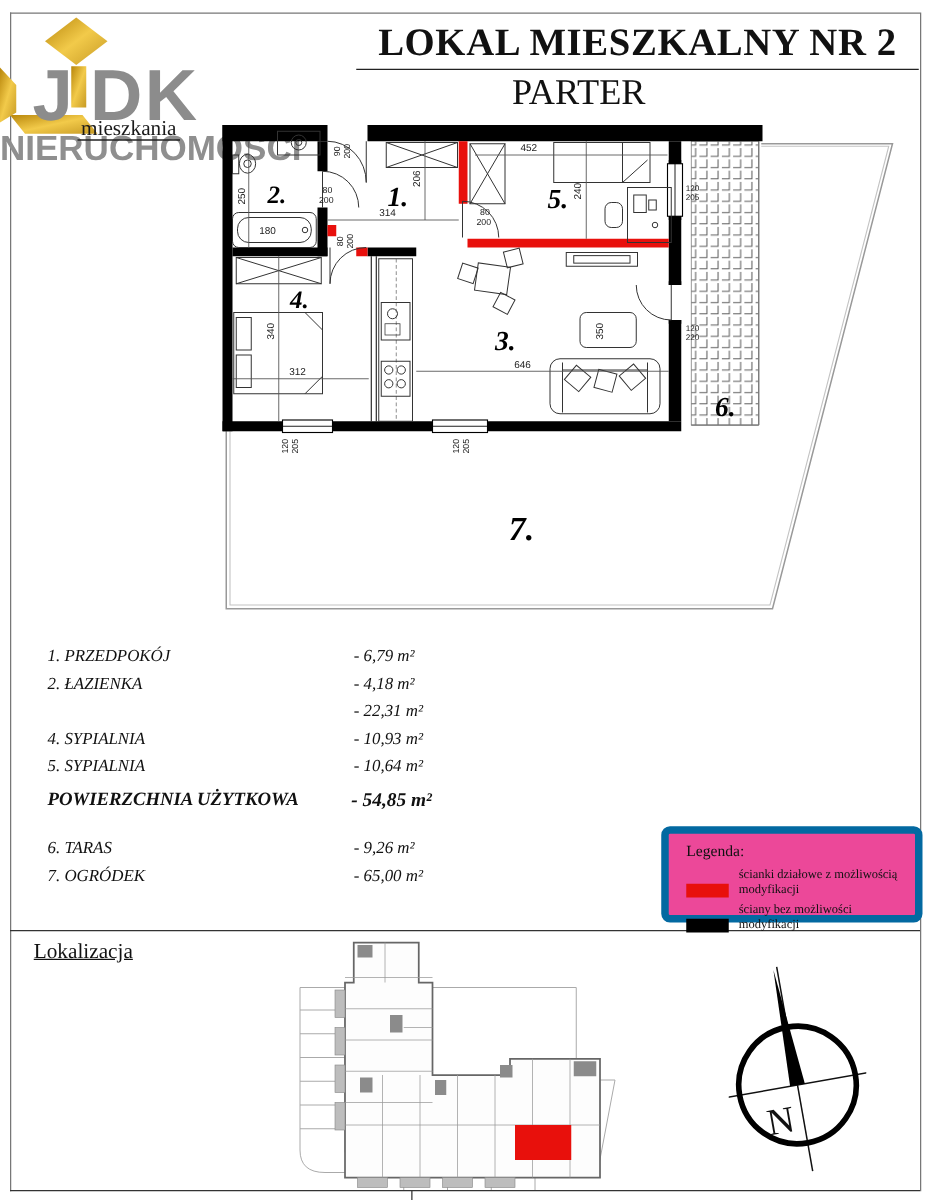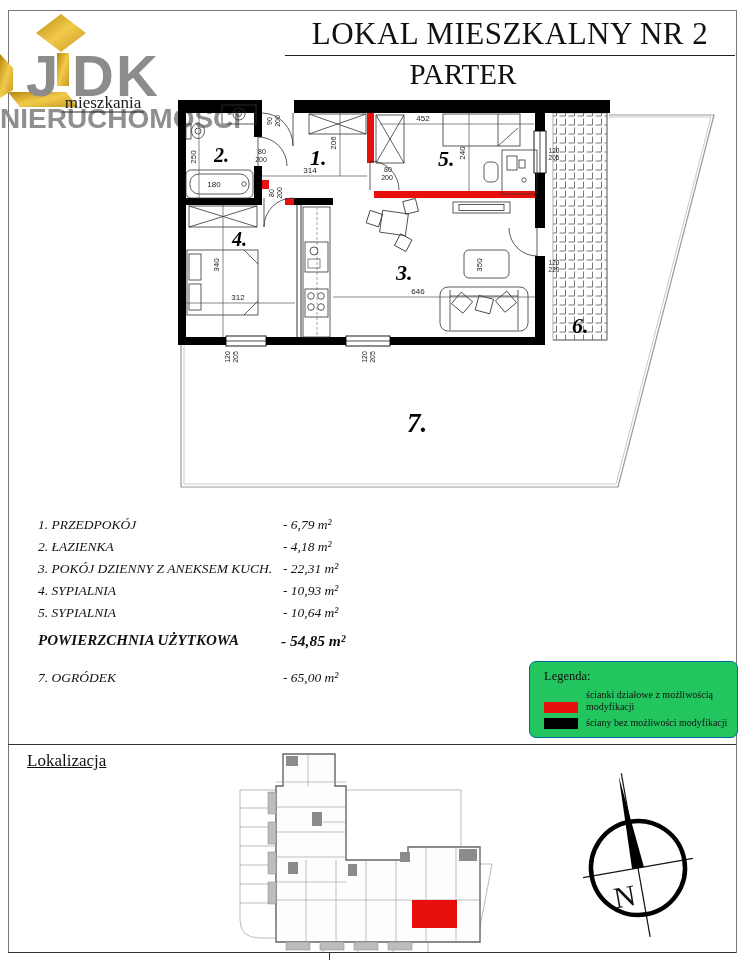--- a/index.html
+++ b/index.html
@@ -8,21 +8,21 @@
   .abs{position:absolute;}
   
   .border-top{top:10px;left:8px;width:728px;border-top:1px solid #777;}
   .border-left{top:10px;left:8px;height:943px;border-left:1px solid #777;}
   .border-right{top:10px;left:736px;height:943px;border-left:1px solid #777;}
   .divider{top:744px;left:8px;width:728px;border-top:1.5px solid #333;}
   .border-bottom{top:952px;left:8px;width:728px;border-top:1.5px solid #333;}
   .footer-tick{top:952px;left:329px;height:8px;border-left:1.5px solid #333;}
   
   .title1{left:285px;top:16px;width:450px;text-align:center;font-size:31px;letter-spacing:.5px;
-          border-bottom:1.5px solid #222;padding-bottom:3px;z-index:4;}
+          border-bottom:1.5px solid #222;padding-bottom:3px;z-index:4;font-weight:bold;}
   .title2{left:285px;top:58px;width:356px;text-align:center;font-size:29px;z-index:4;}
   
   .logo-svg{left:0;top:8px;z-index:3;}
   .logo-nier{left:0px;top:103px;font-family:"Liberation Sans",sans-serif;font-weight:700;
              font-size:28px;color:#8f8f8f;letter-spacing:0px;z-index:1;white-space:nowrap;}
   
   .plan-svg{left:170px;top:90px;z-index:2;}
   text.room{font-family:"Liberation Serif",serif;font-style:italic;font-weight:700;font-size:22px;fill:#000;}
   text.room-sm{font-family:"Liberation Serif",serif;font-style:italic;font-weight:700;font-size:20px;fill:#000;}
   text.room-lg{font-family:"Liberation Serif",serif;font-style:italic;font-weight:700;font-size:27px;fill:#000;}
@@ -33,22 +33,22 @@
   .roomtable{left:38px;top:506px;width:352px;font-style:italic;z-index:4;}
   .rt-heading{font-size:14.5px;text-decoration:underline;letter-spacing:.3px;}
   .rt-row{position:relative;height:22px;font-size:13.5px;}
   .rt-rows{margin-top:11px;}
   .rt-val{position:absolute;left:245px;top:0;}
   .rt-total{position:relative;height:26px;margin-top:5px;font-weight:700;font-size:15px;}
   .rt-total .rt-val{font-size:15.5px;left:243px;}
   .rt-extra{margin-top:12px;}
   .rt-extra .rt-row{height:23px;}
   
-  .legend{left:529px;top:661px;width:209px;height:77px;border:1px solid #0369a1;border-radius:7px;
-          box-sizing:border-box;z-index:4;background:#22c55e;}
+  .legend{left:529px;top:661px;width:209px;height:77px;border:6px solid #0369a1;border-radius:7px;
+          box-sizing:border-box;z-index:4;background:#ec4899;}
   .legend-title{margin:7px 0 5px 14px;font-size:12.5px;}
   .legend-item{display:flex;align-items:flex-end;margin:0 4px 4px 14px;font-size:10px;line-height:1.2;}
   .swatch{width:34px;height:11px;margin-right:8px;flex:0 0 auto;margin-top:1px;}
   .swatch.red{background:#e8100c;}
   .swatch.black{background:#000;}
   
   .loc-heading{left:27px;top:751px;font-size:17px;text-decoration:underline;z-index:4;}
   .site-svg{left:228px;top:752px;z-index:2;}
   .compass-svg{left:583px;top:770px;z-index:2;}
   text.nletter{font-family:"Liberation Serif",serif;font-size:30px;fill:#111;}
@@ -287,37 +287,40 @@
     <div class="rt-rows">
       <div class="rt-row">
         <span>1. PRZEDPOKÓJ</span>
         <span class="rt-val">- 6,79 m²</span>
       </div>
       <div class="rt-row">
         <span>2. ŁAZIENKA</span>
         <span class="rt-val">- 4,18 m²</span>
       </div>
       <div class="rt-row">
-        <span>3. POKÓJ DZIENNY Z ANEKSEM KUCH.</span>
         <span class="rt-val">- 22,31 m²</span>
       </div>
       <div class="rt-row">
         <span>4. SYPIALNIA</span>
         <span class="rt-val">- 10,93 m²</span>
       </div>
       <div class="rt-row">
         <span>5. SYPIALNIA</span>
         <span class="rt-val">- 10,64 m²</span>
       </div>
     </div>
     <div class="rt-total">
       <span>POWIERZCHNIA UŻYTKOWA</span>
       <span class="rt-val">- 54,85 m²</span>
     </div>
     <div class="rt-extra">
+      <div class="rt-row">
+        <span>6. TARAS</span>
+        <span class="rt-val">- 9,26 m²</span>
+      </div>
       <div class="rt-row">
         <span>7. OGRÓDEK</span>
         <span class="rt-val">- 65,00 m²</span>
       </div>
     </div>
   </div>
 
   <div class="abs legend">
     <div class="legend-title">Legenda:</div>
     <div class="legend-item">

